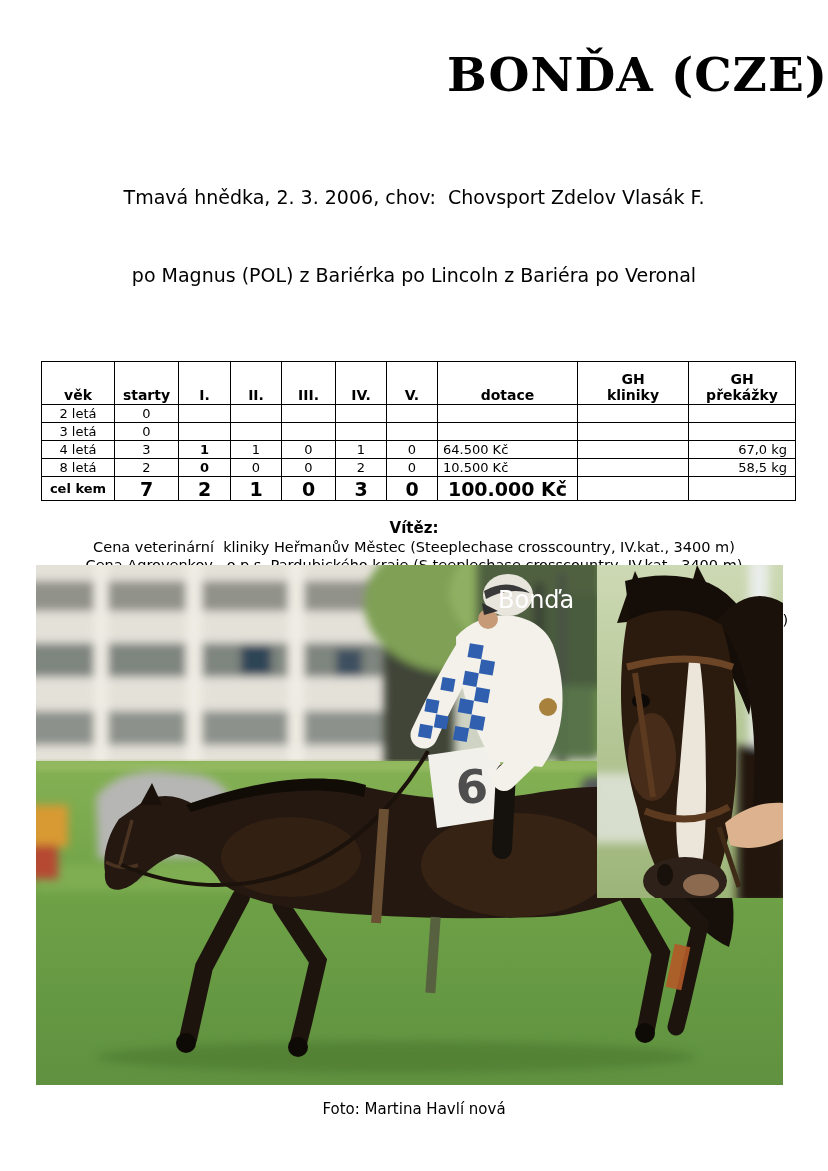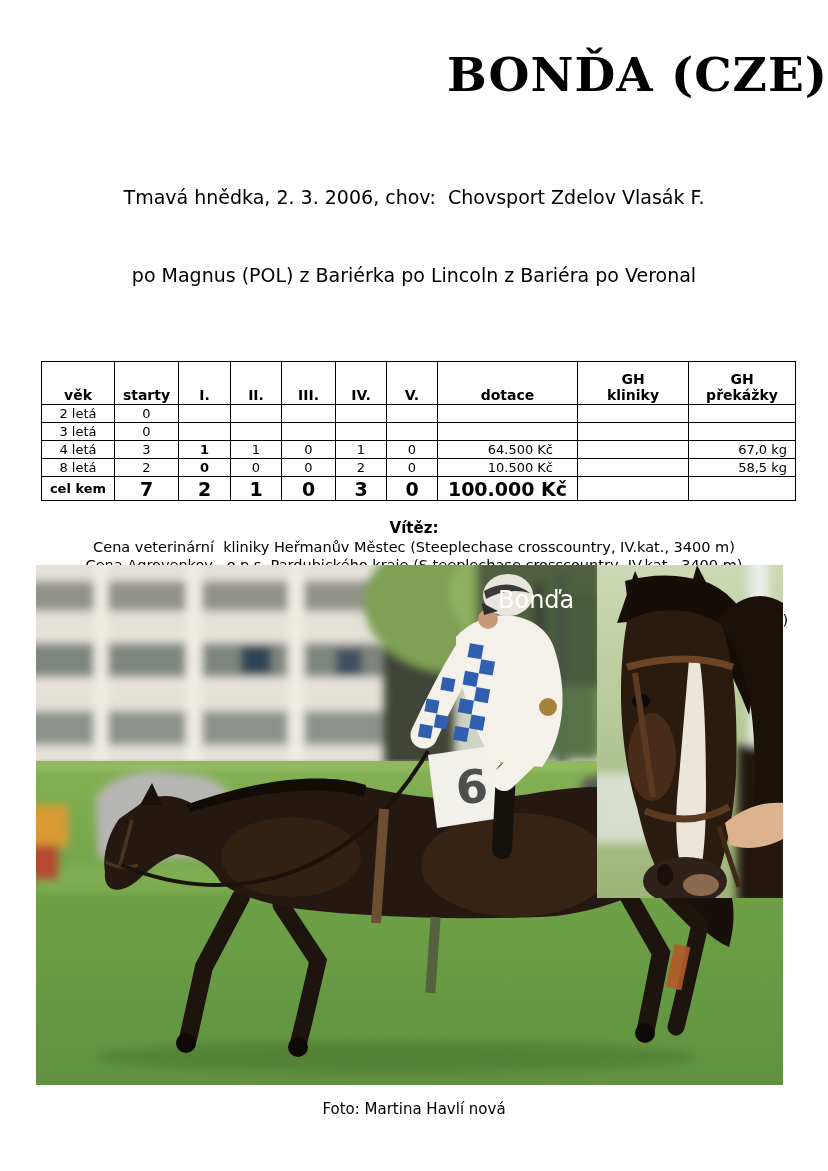--- a/index.html
+++ b/index.html
@@ -6,21 +6,21 @@
   body { width:828px; height:1171px; font-family:"DejaVu Sans","Liberation Sans",sans-serif; color:#000; }
   .page { position:relative; width:828px; height:1171px; overflow:hidden; background:#fff; }
 
   .title { margin-top:44px; text-align:right; font-family:"DejaVu Serif","Liberation Serif",serif;
            font-weight:bold; font-size:47px; line-height:62px; letter-spacing:1px; }
   .subtitle { margin-top:26px; text-align:center; font-size:19px; line-height:26px; white-space:pre-wrap; }
 
   table { border-collapse:collapse; table-layout:fixed; width:754px; margin:21px 0 0 41px; font-size:13px; }
   td { border:1px solid #000; padding:0 5px; height:17px; text-align:center; overflow:hidden; white-space:nowrap; }
   thead td { font-weight:bold; font-size:14px; vertical-align:bottom; height:41px; padding-bottom:1px; line-height:16px; }
-  tbody td.c7 { text-align:right; padding-right:24px; }
+  tbody td.c7 { text-align:left; padding-right:24px; }
   tbody td.c9 { text-align:right; padding-right:8px;margin-top:32px; }
   tbody tr.data-row td.c2 { font-weight:bold; }
   tr.totals td { font-weight:bold; height:23px; font-size:19px; }
   tr.totals td.c0 { font-size:13px; }
   tr.totals td.c7 { text-align:center; padding-right:5px; }
 
   .section { margin-top:18px; }
   .section-heading { text-align:center; font-weight:bold; font-size:15px; line-height:19px; }
   .section-line { text-align:center; font-size:14.5px; line-height:18px; white-space:pre-wrap; }
   .section-line b { font-weight:bold; }

